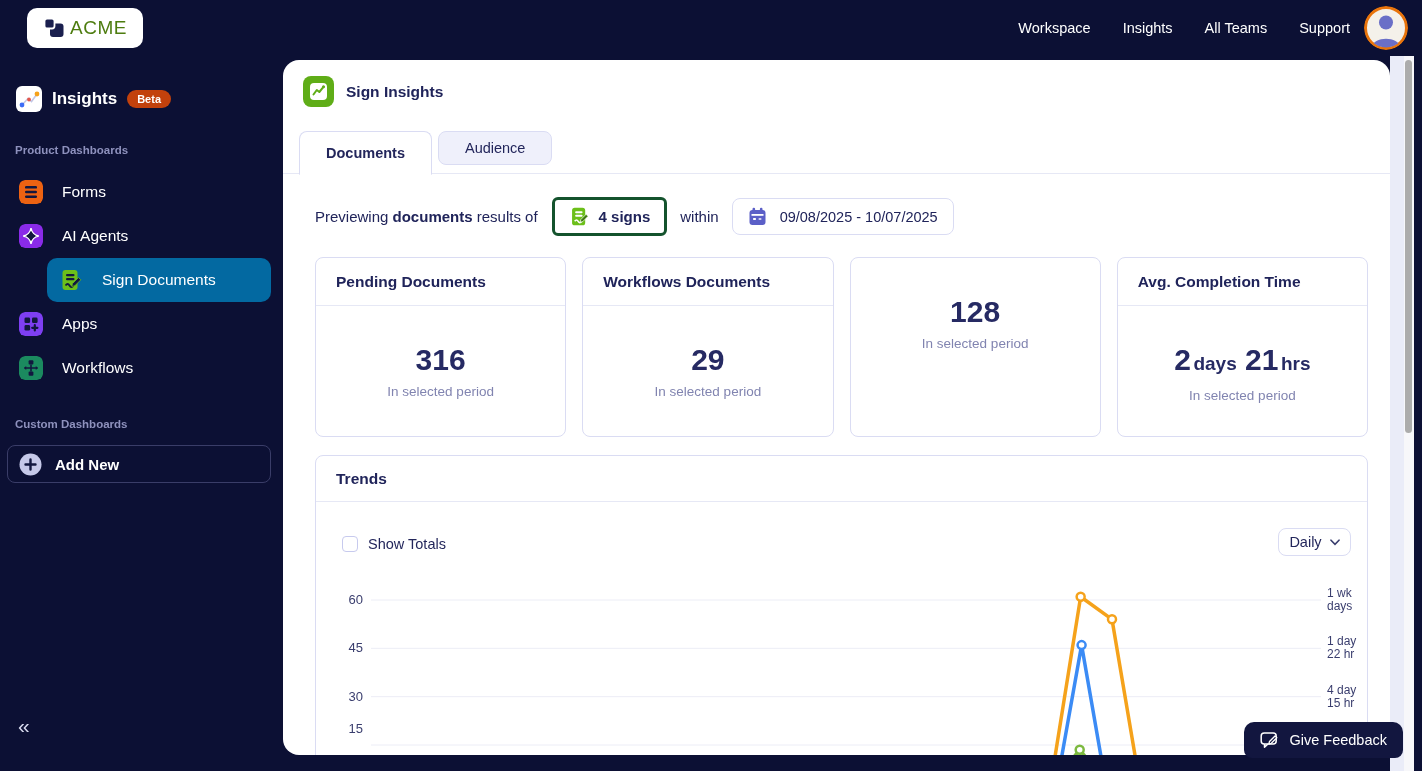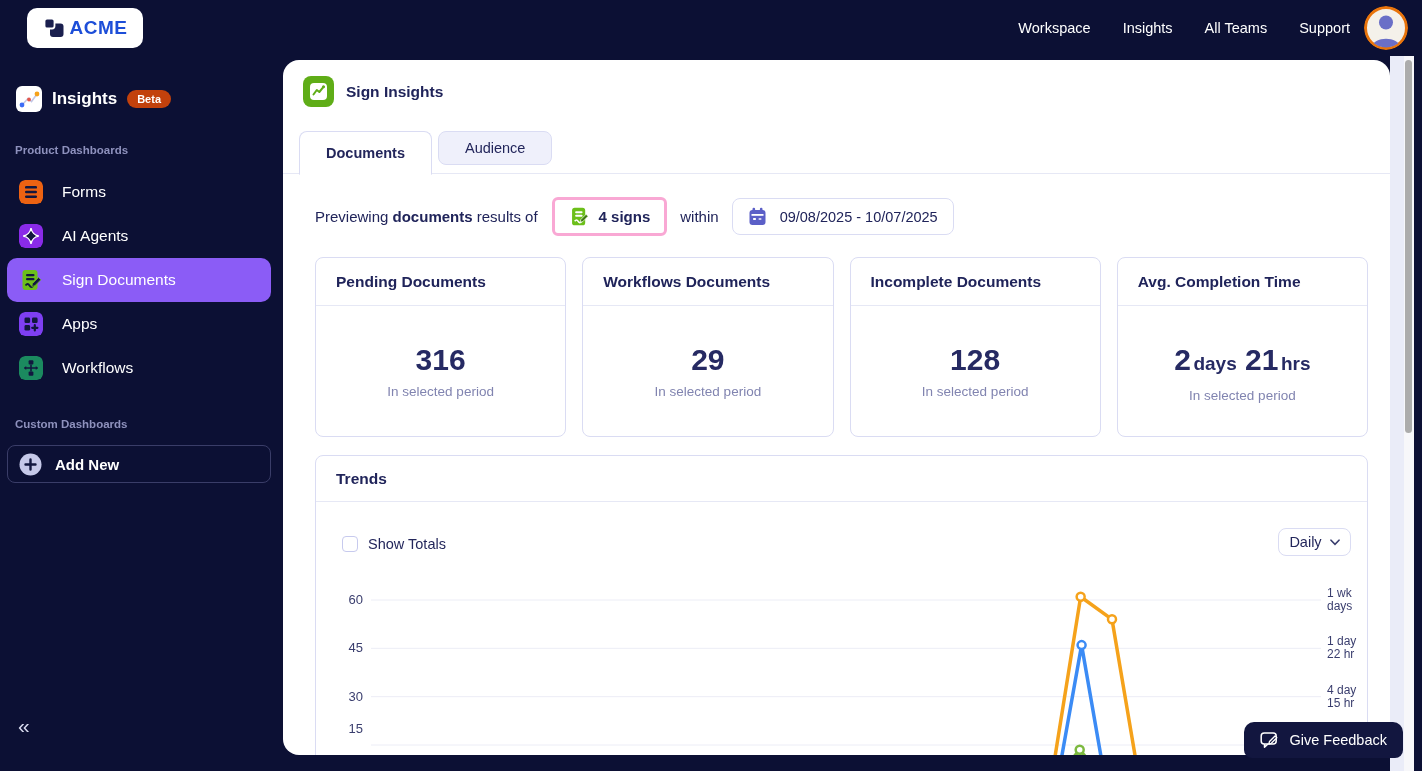--- a/index.html
+++ b/index.html
@@ -3,36 +3,36 @@
 <meta charset="utf-8">
 <style>
   * { margin:0; padding:0; box-sizing:border-box; }
   html,body { width:1422px; height:771px; overflow:hidden; }
   body { background:#0C1034; font-family:"Liberation Sans", sans-serif; position:relative; }
 
   
   .topbar { position:absolute; left:0; top:0; width:1422px; height:56px; }
   .logo-box { position:absolute; left:27px; top:8px; width:116px; height:40px; background:#fff;
     border-radius:10px; display:flex; align-items:center; justify-content:center; gap:5px; }
-  .logo-text { font-size:19px; font-weight:700; color:#1d4ed8; letter-spacing:.5px; }
+  .logo-text { font-size:19px; font-weight:400; color:#4d7c0f; letter-spacing:.5px; }
   .top-links { position:absolute; right:72px; top:0; height:56px; display:flex; align-items:center; gap:32px; }
   .top-link { color:#fff; font-size:14.5px; cursor:pointer; }
   .avatar { position:absolute; left:1364px; top:6px; width:44px; height:44px; border-radius:50%; cursor:pointer; }
 
   
   .sidebar { position:absolute; left:0; top:56px; width:283px; height:715px; }
   .app-row { position:absolute; left:16px; top:30px; display:flex; align-items:center; gap:10px; }
   .app-title { color:#fff; font-size:17px; font-weight:700; }
   .beta-badge { background:#c2410c; color:#fff; font-size:11px; font-weight:700; padding:3px 10px;
     border-radius:10px; }
   .section-label { position:absolute; left:15px; color:#8E91BD; font-size:11.5px; font-weight:700; }
   .side-items { position:absolute; left:7px; top:114px; width:264px; }
   .side-item { height:44px; display:flex; align-items:center; gap:19px; padding-left:12px;
     border-radius:10px; cursor:pointer; }
-  .side-item.active { background:#8b5cf6; }
+  .side-item.active { background:#0369a1;margin-left:40px; }
   .side-label { color:#fff; font-size:15.5px; }
   .add-new { position:absolute; left:7px; top:389px; width:264px; height:38px; border:1px solid #3A3D68;
     border-radius:8px; display:flex; align-items:center; gap:13px; padding-left:11px; cursor:pointer; }
   .add-new-label { color:#fff; font-size:15px; font-weight:700; }
   .collapse { position:absolute; left:18px; top:658px; color:#D9DBEF; font-size:21px; cursor:pointer; }
 
   
   .gutter { position:absolute; left:1390px; top:56px; width:14px; height:715px; background:#EAECF8; }
   .scroll-track { position:absolute; left:1404px; top:56px; width:10px; height:715px; background:#F7F7FA; }
   .scroll-thumb { position:absolute; left:1405px; top:60px; width:7px; height:373px; background:#ACACAC;
@@ -48,21 +48,21 @@
     display:flex; align-items:flex-start; gap:6px; padding-left:16px; }
   .tab { font-size:14.5px; color:#23265B; cursor:pointer; display:flex; align-items:center;
     padding:0 26px; }
   .tab.active { height:44px; background:#fff; border:1px solid #DADCF3; border-bottom:1px solid #fff;
     border-radius:8px 8px 0 0; font-weight:700; position:relative; z-index:1; }
   .tab.inactive { height:34px; background:#EFF0FB; border:1px solid #DADCF3; border-radius:8px; }
 
   .preview-row { position:absolute; left:32px; top:137px; height:39px; display:flex; align-items:center; }
   .preview-text { font-size:15px; color:#20245A; font-weight:500; }
   .preview-text b { font-weight:700; }
-  .signs-btn { margin-left:14px; height:39px; border:3px solid #f9a8d4; border-radius:6px; background:#fff;
+  .signs-btn { margin-left:14px; height:39px; border:3px solid #14532d; border-radius:6px; background:#fff;
     display:flex; align-items:center; gap:9px; padding:0 14px; cursor:pointer; }
   .signs-btn-label { font-size:15px; font-weight:700; color:#20245A; }
   .within { margin-left:13px; font-size:15px; color:#20245A; font-weight:500; }
   .date-btn { margin-left:13px; height:37px; border:1px solid #DADCF3; border-radius:8px; background:#fff;
     display:flex; align-items:center; gap:13px; padding:0 15px; cursor:pointer; }
   .date-label { font-size:14.5px; color:#20245A; font-weight:500; }
 
   .cards-row { position:absolute; left:32px; top:197px; width:1053px; display:flex; gap:16px; }
   .stat-card { flex:1; height:180px; background:#fff; border:1px solid #DADCF3; border-radius:8px;
     overflow:hidden; }
@@ -274,23 +274,20 @@
     <div class="stat-card">
       <div class="stat-head">
           <span class="stat-title">Workflows Documents</span>
         </div>
       <div class="stat-body">
         <div class="stat-value">29</div>
         <div class="stat-sub">In selected period</div>
       </div>
     </div>
     <div class="stat-card">
-      <div class="stat-head">
-          <span class="stat-title">Incomplete Documents</span>
-        </div>
       <div class="stat-body">
         <div class="stat-value">128</div>
         <div class="stat-sub">In selected period</div>
       </div>
     </div>
     <div class="stat-card">
       <div class="stat-head">
           <span class="stat-title">Avg. Completion Time</span>
         </div>
       <div class="stat-body">

